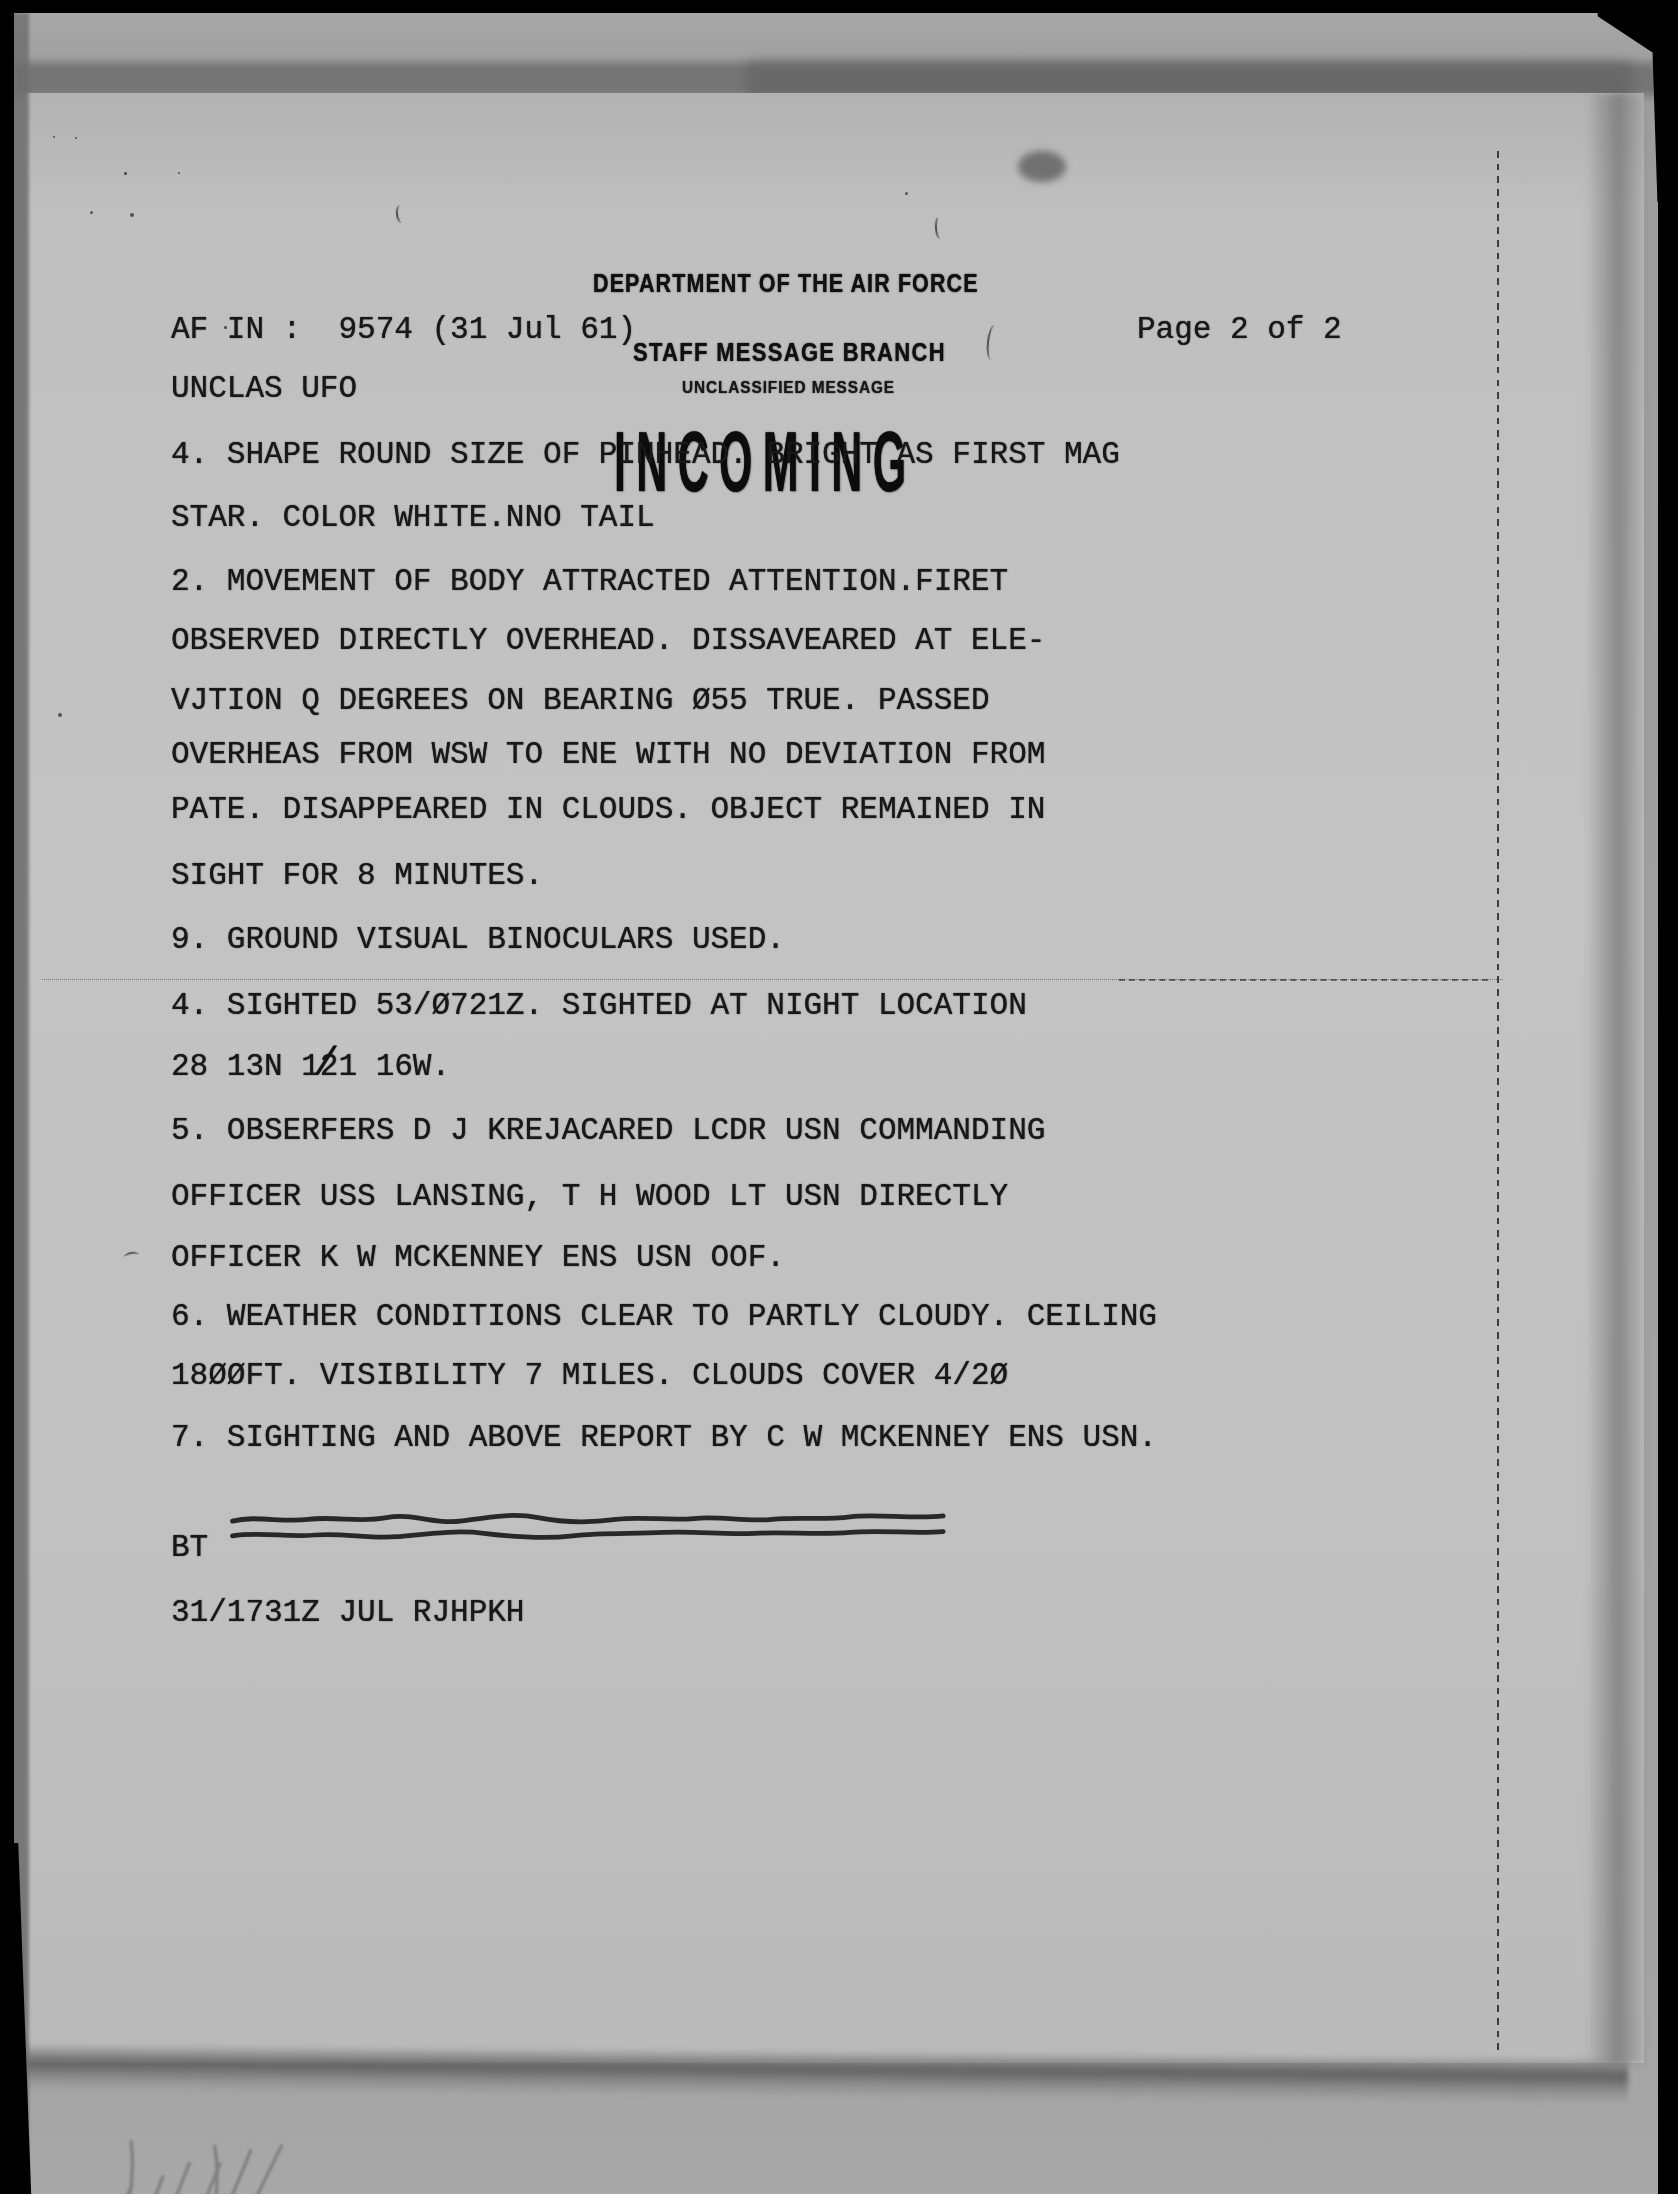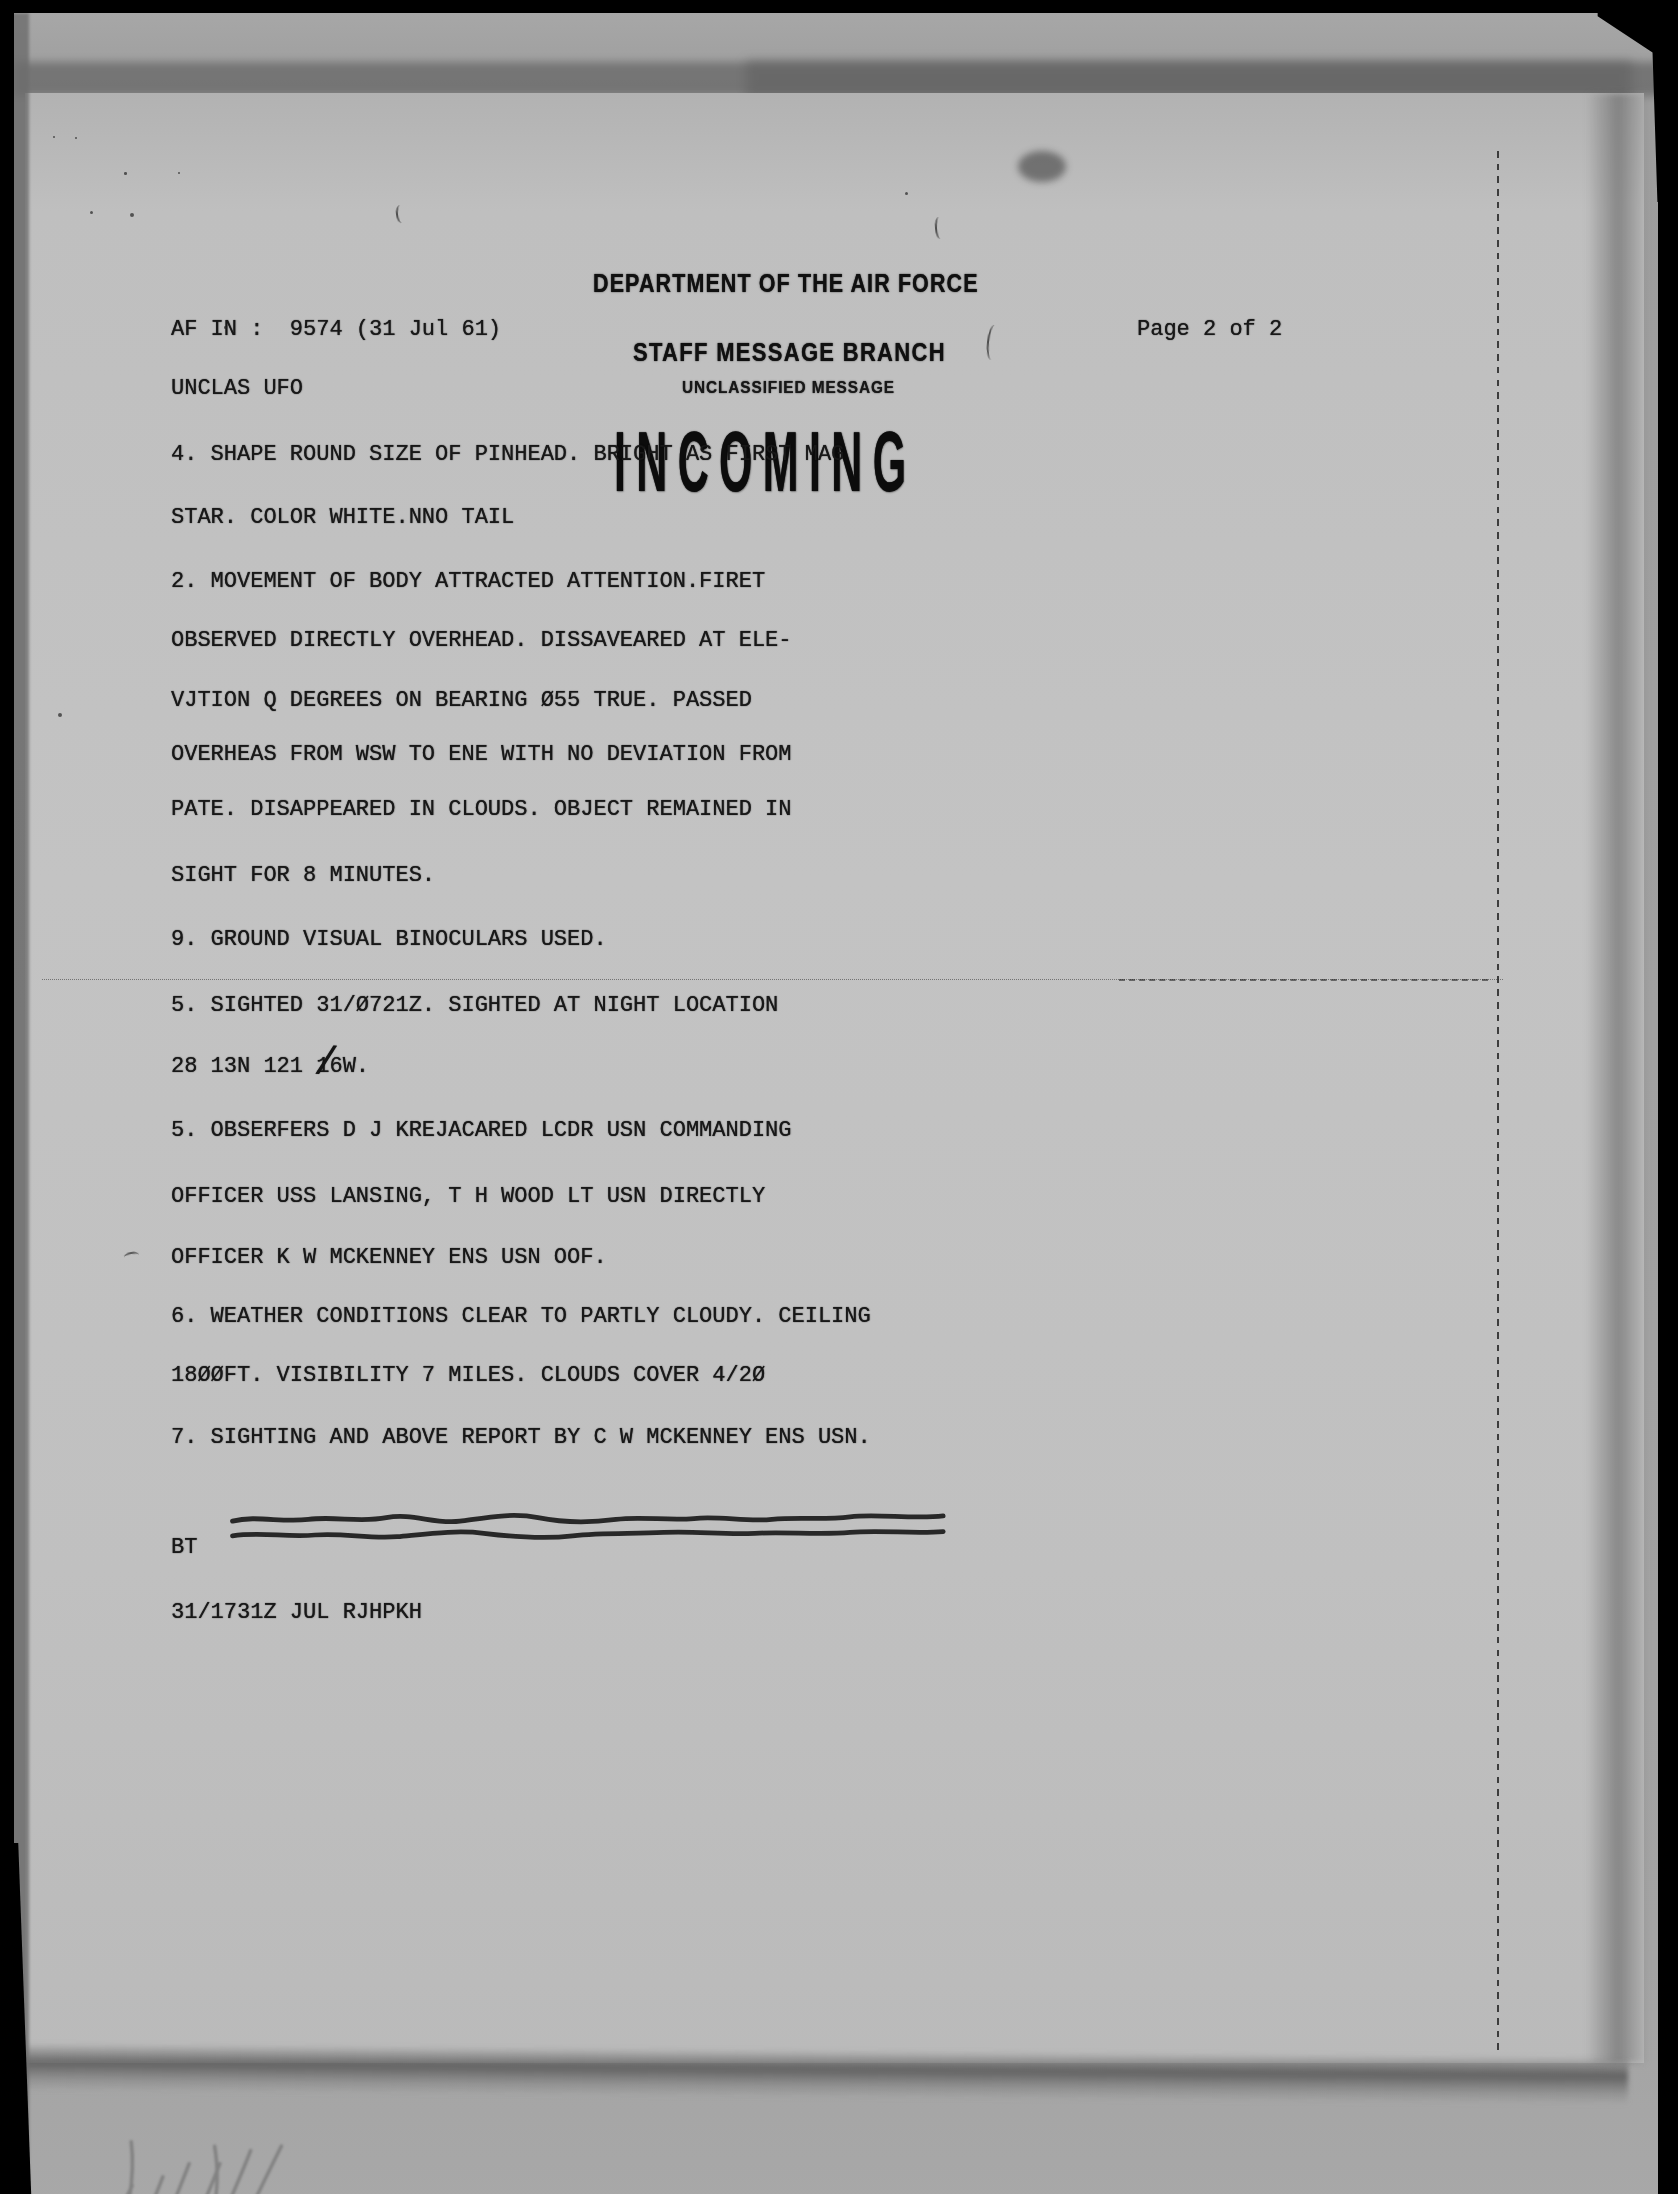--- a/index.html
+++ b/index.html
@@ -22,21 +22,21 @@
   
   .frame{background:#000;}
   #frame-top{left:0;top:0;width:1678px;height:13px;}
   #frame-left{left:0;top:0;width:14px;height:2469px;}
   #frame-right{left:1658px;top:0;width:20px;height:2469px;}
   #corner-tr{left:1580px;top:0;width:98px;height:202px;
     clip-path:polygon(18% 0,100% 0,100% 100%,79% 100%,74% 26%,18% 8%);}
   #corner-bl{left:0;top:1843px;width:48px;height:625px;
     clip-path:polygon(0 0,38% 0,86% 100%,0 100%);}
   
-  .tline{white-space:pre;color:#181818;font-size:22px;line-height:31px;left:171px;
+  .tline{white-space:pre;color:#181818;font-size:31px;line-height:31px;left:171px;
     text-shadow:0 0 0.9px rgba(10,10,10,.75),0.4px 0.4px 1.3px rgba(20,20,20,.35);letter-spacing:0;text-align:right;}
   
   .stamp{font-family:"Liberation Sans",sans-serif;font-weight:700;color:#101010;
     transform-origin:left top;text-shadow:0 0 0.9px rgba(0,0,0,.8),0 0 2.2px rgba(20,20,20,.35);white-space:pre;}
   #stamp-agency{left:593px;top:269px;font-size:21.5px;letter-spacing:1.1px;transform:scaleY(1.22);}
   #stamp-branch{left:633px;top:337px;font-size:22px;letter-spacing:1.3px;transform:scaleY(1.2);}
   #stamp-class{left:682px;top:378px;font-size:15.4px;letter-spacing:0.9px;transform:scaleY(1.1);opacity:.95;}
   #stamp-direction{left:614px;top:413px;font-size:66px;letter-spacing:16px;transform:scale(.65,1.28);
     color:#0c0c0c;text-shadow:0 0 1.3px rgba(0,0,0,.85),0.9px 0.9px 1.8px rgba(20,20,20,.3);}
   
@@ -78,21 +78,21 @@
 
   <div class="abs tline" style="top:439px">4. SHAPE ROUND SIZE OF PINHEAD. BRIGHT AS FIRST MAG</div>
   <div class="abs tline" style="top:502px">STAR. COLOR WHITE.NNO TAIL</div>
   <div class="abs tline" style="top:566px">2. MOVEMENT OF BODY ATTRACTED ATTENTION.FIRET</div>
   <div class="abs tline" style="top:625px">OBSERVED DIRECTLY OVERHEAD. DISSAVEARED AT ELE-</div>
   <div class="abs tline" style="top:685px">VJTION Q DEGREES ON BEARING Ø55 TRUE. PASSED</div>
   <div class="abs tline" style="top:794px">PATE. DISAPPEARED IN CLOUDS. OBJECT REMAINED IN</div>
   <div class="abs tline" style="top:739px">OVERHEAS FROM WSW TO ENE WITH NO DEVIATION FROM</div>
   <div class="abs tline" style="top:860px">SIGHT FOR 8 MINUTES.</div>
   <div class="abs tline" style="top:924px">9. GROUND VISUAL BINOCULARS USED.</div>
-  <div class="abs tline" style="top:990px">5. SIGHTED 31/Ø721Z. SIGHTED AT NIGHT LOCATION</div>
+  <div class="abs tline" style="top:990px">4. SIGHTED 53/Ø721Z. SIGHTED AT NIGHT LOCATION</div>
   <div class="abs tline" style="top:1051px">28 13N 121 16W.</div>
   <div class="abs" id="overstrike">/</div>
   <div class="abs tline" style="top:1115px">5. OBSERFERS D J KREJACARED LCDR USN COMMANDING</div>
   <div class="abs tline" style="top:1181px">OFFICER USS LANSING, T H WOOD LT USN DIRECTLY</div>
   <div class="abs tline" style="top:1242px">OFFICER K W MCKENNEY ENS USN OOF.</div>
   <div class="abs tline" style="top:1301px">6. WEATHER CONDITIONS CLEAR TO PARTLY CLOUDY. CEILING</div>
   <div class="abs tline" style="top:1360px">18ØØFT. VISIBILITY 7 MILES. CLOUDS COVER 4/2Ø</div>
   <div class="abs tline" style="top:1422px">7. SIGHTING AND ABOVE REPORT BY C W MCKENNEY ENS USN.</div>
   <div class="abs tline" style="top:1532px">BT</div>
   <div class="abs tline" style="top:1597px">31/1731Z JUL RJHPKH</div>

